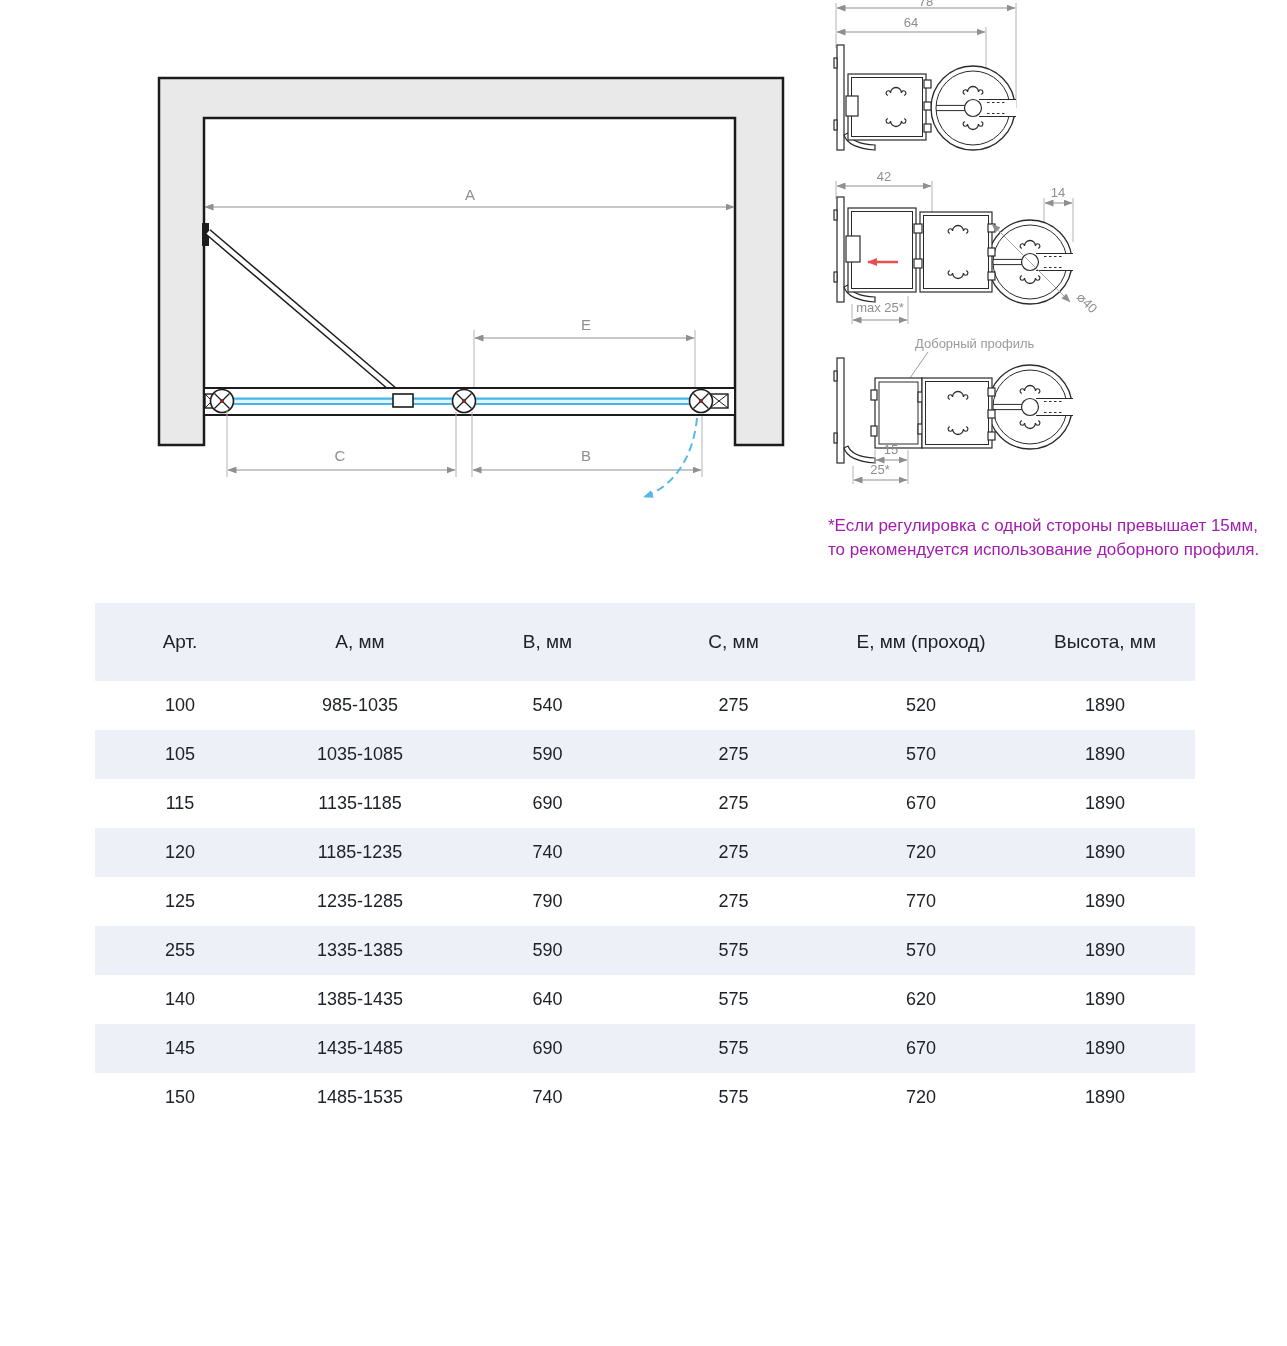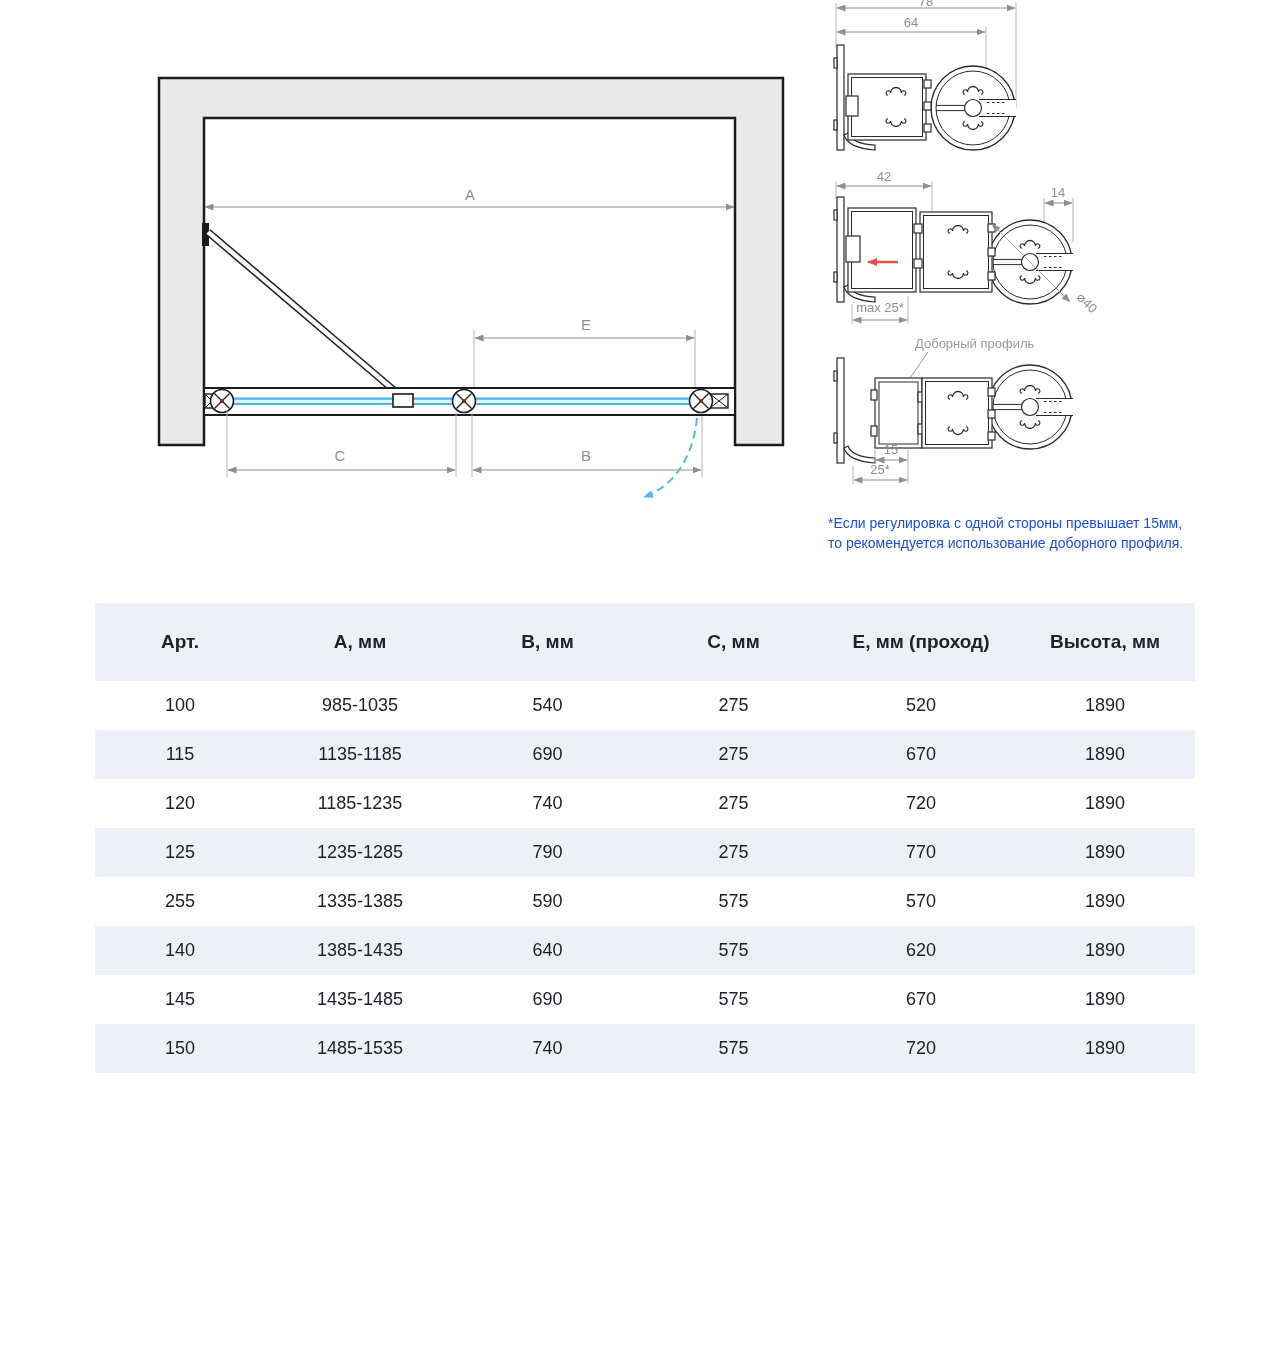--- a/index.html
+++ b/index.html
@@ -3,26 +3,26 @@
 <meta charset="utf-8">
 <style>
   *{margin:0;padding:0;box-sizing:border-box}
   html,body{background:#fff}
   body{font-family:"Liberation Sans","DejaVu Sans",sans-serif;color:#20222b}
   .page{position:relative;width:1287px;height:1346px;background:#fff;overflow:hidden}
 
   .main-svg{position:absolute;left:150px;top:60px}
   .profiles-svg{position:absolute;left:820px;top:0}
 
-  .footnote{position:absolute;left:828px;top:514px;font-size:14px;line-height:1.4;color:#1d4ed8}
+  .footnote{position:absolute;left:828px;top:514px;font-size:17px;line-height:1.4;color:#a21caf}
 
   .spec-table{position:absolute;left:95px;top:603px;width:1100px;
               border-collapse:collapse;table-layout:fixed;text-align:center}
   .spec-table thead tr{height:78px;background:#eef0f8}
-  .spec-table th{font-size:19px;font-weight:700;vertical-align:middle}
+  .spec-table th{font-size:19px;font-weight:400;vertical-align:middle}
   .spec-table tbody tr{height:49px}
   .spec-table tbody tr:nth-child(even){background:#eef0f8}
   .spec-table td{font-size:18px;vertical-align:middle}
 
   
   .ink{stroke:#1c1c1c;fill:none}
   .inkf{stroke:#1c1c1c;fill:#fff}
   .thin{stroke:#2a2a2a;fill:none;stroke-width:1}
   .thinf{stroke:#2a2a2a;fill:#fff;stroke-width:1.2}
   .dimline{stroke:#8f8f8f;stroke-width:1;fill:none}
@@ -304,20 +304,28 @@
     <tbody>
         <tr>
       <td>100</td>
       <td>985-1035</td>
       <td>540</td>
       <td>275</td>
       <td>520</td>
       <td>1890</td>
     </tr>
         <tr>
+      <td>105</td>
+      <td>1035-1085</td>
+      <td>590</td>
+      <td>275</td>
+      <td>570</td>
+      <td>1890</td>
+    </tr>
+        <tr>
       <td>115</td>
       <td>1135-1185</td>
       <td>690</td>
       <td>275</td>
       <td>670</td>
       <td>1890</td>
     </tr>
         <tr>
       <td>120</td>
       <td>1185-1235</td>

